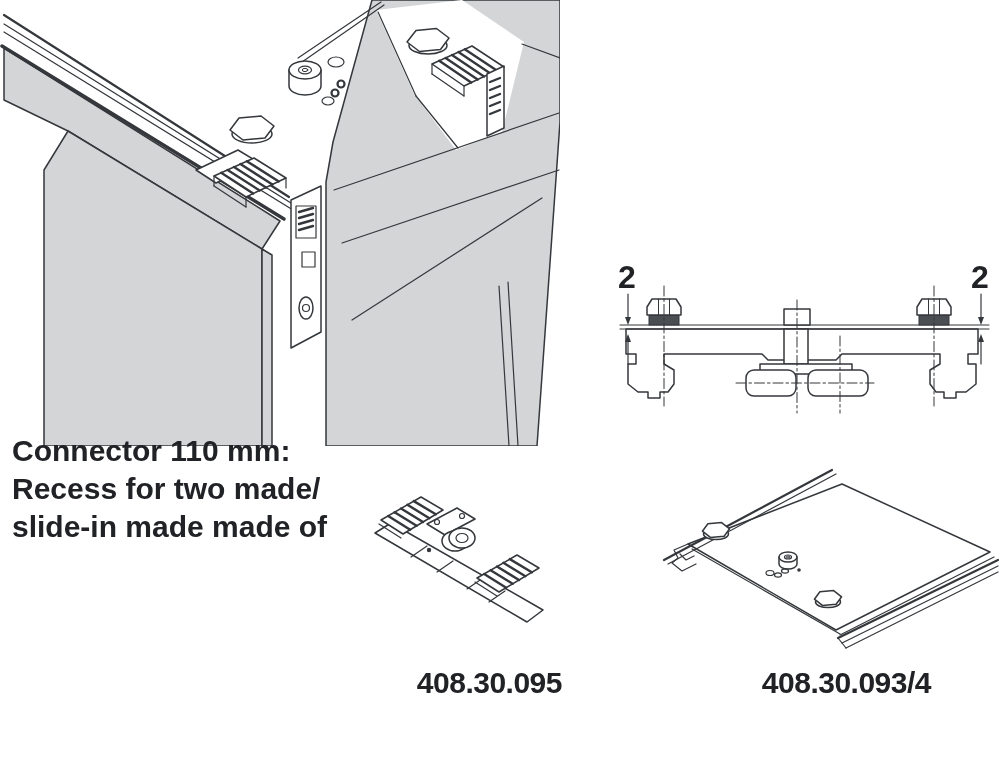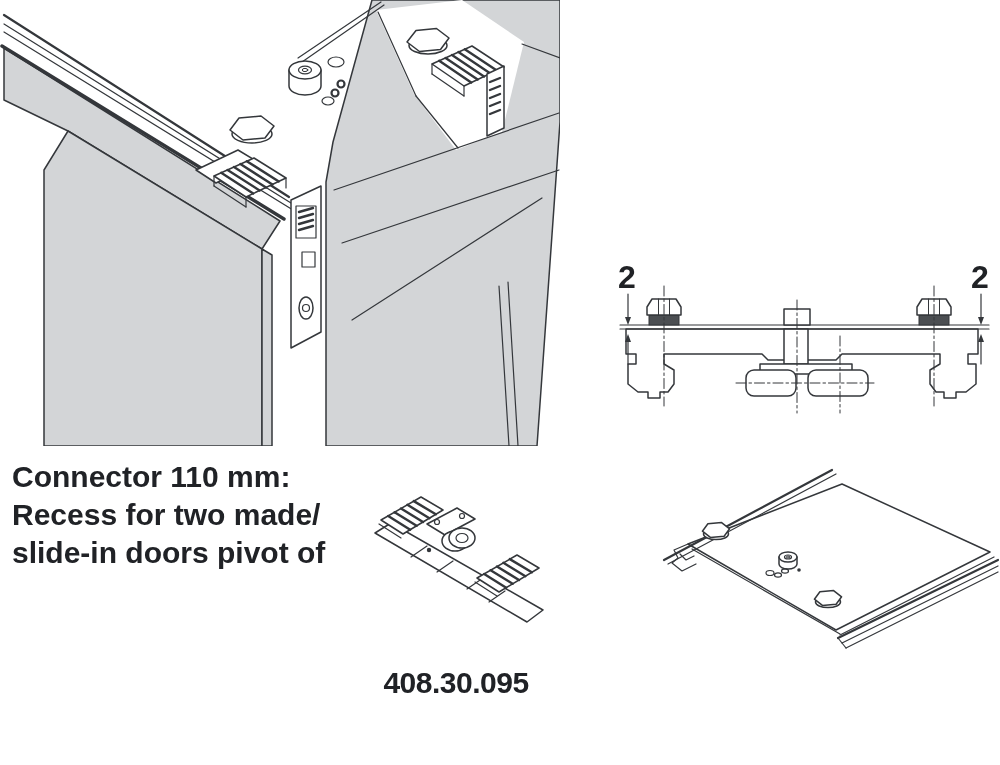--- a/index.html
+++ b/index.html
@@ -9,22 +9,22 @@
   
   .s{stroke:var(--c-line,#34373b);fill:none;stroke-width:1.5;stroke-linejoin:round;stroke-linecap:round;}
   .w05{stroke-width:1;} .w12{stroke-width:1.2;} .w2{stroke-width:2.2;} .w3{stroke-width:3.4;}
   .fp{fill:var(--c-panel,#d3d5d7);}
   .fw{fill:#ffffff;}
   .fd{fill:var(--c-line,#34373b);stroke:none;}
   .fc{fill:var(--c-collar,#4b4e52);stroke:var(--c-line,#34373b);stroke-width:1;}
   .hatch{stroke-width:2.4;}
   .cl{stroke-dasharray:10 3 2.5 3;stroke-width:1;}
   .txt{color:var(--c-text,#202226);font-weight:bold;}
-  #desc{left:12px;top:458px;width:345px;font-size:30px;line-height:38px;letter-spacing:0px;}
-  .plabel{top:666px;width:212px;text-align:center;font-size:30px;letter-spacing:-0.5px;}
+  #desc{left:12px;top:432px;width:345px;font-size:30px;line-height:38px;letter-spacing:0px;}
+  .plabel{top:666px;width:212px;text-align:right;font-size:30px;letter-spacing:-0.5px;}
   #plabel-095{left:350px;}
   #plabel-093{left:719px;}
   .dimtext{font-family:"Liberation Sans","DejaVu Sans",sans-serif;font-weight:bold;
            font-size:32px;fill:var(--c-text,#202226);}
 </style>
 </head>
 <body>
 
 <div id="page">
 
@@ -181,21 +181,21 @@
       <line class="s w12" x1="369" y1="36" x2="369" y2="59"></line>
       <polygon class="fd" points="366,59 372,59 369,67"></polygon>
       <polygon class="fd" points="366,84 372,84 369,76"></polygon>
       <line class="s w12" x1="369" y1="84" x2="369" y2="106"></line>
     </g>
   </svg>
 
   <div id="desc" class="fig txt">
     <div>Connector 110 mm:</div>
     <div>Recess for two made/</div>
-    <div>slide-in doors pivot of</div>
+    <div>slide-in made made of</div>
   </div>
 
   <svg class="fig" style="left:365px;top:486px" width="215" height="155" viewBox="0 0 215 155">
     <g>
       <polygon class="s fw" points="10,47 26,37 178,124 162,136"></polygon>
       <line class="s w12" x1="62" y1="60" x2="46" y2="71"></line>
       <line class="s w12" x1="88" y1="75" x2="72" y2="86"></line>
       <line class="s w12" x1="118" y1="92" x2="102" y2="103"></line>
       <line class="s w12" x1="140" y1="105" x2="124" y2="116"></line>
     </g>
@@ -262,14 +262,15 @@
       <ellipse class="s w12" cx="136" cy="115" rx="3.5" ry="2"></ellipse>
       <ellipse class="s w05" cx="136" cy="115" rx="1.6" ry="1"></ellipse>
       <ellipse class="s w12" cx="118" cy="131" rx="4" ry="2.5"></ellipse>
       <ellipse class="s w12" cx="126" cy="133" rx="3.5" ry="2.2"></ellipse>
       <ellipse class="s w12" cx="133" cy="129" rx="3.5" ry="2.2"></ellipse>
       <circle class="fd" cx="147" cy="128" r="1.8"></circle>
     </g>
   </svg>
 
   <div id="plabel-095" class="fig txt plabel">408.30.095</div>
+  <div id="plabel-093" class="fig txt plabel">408.30.093/4</div>
 
 </div>
 
 </body></html>

